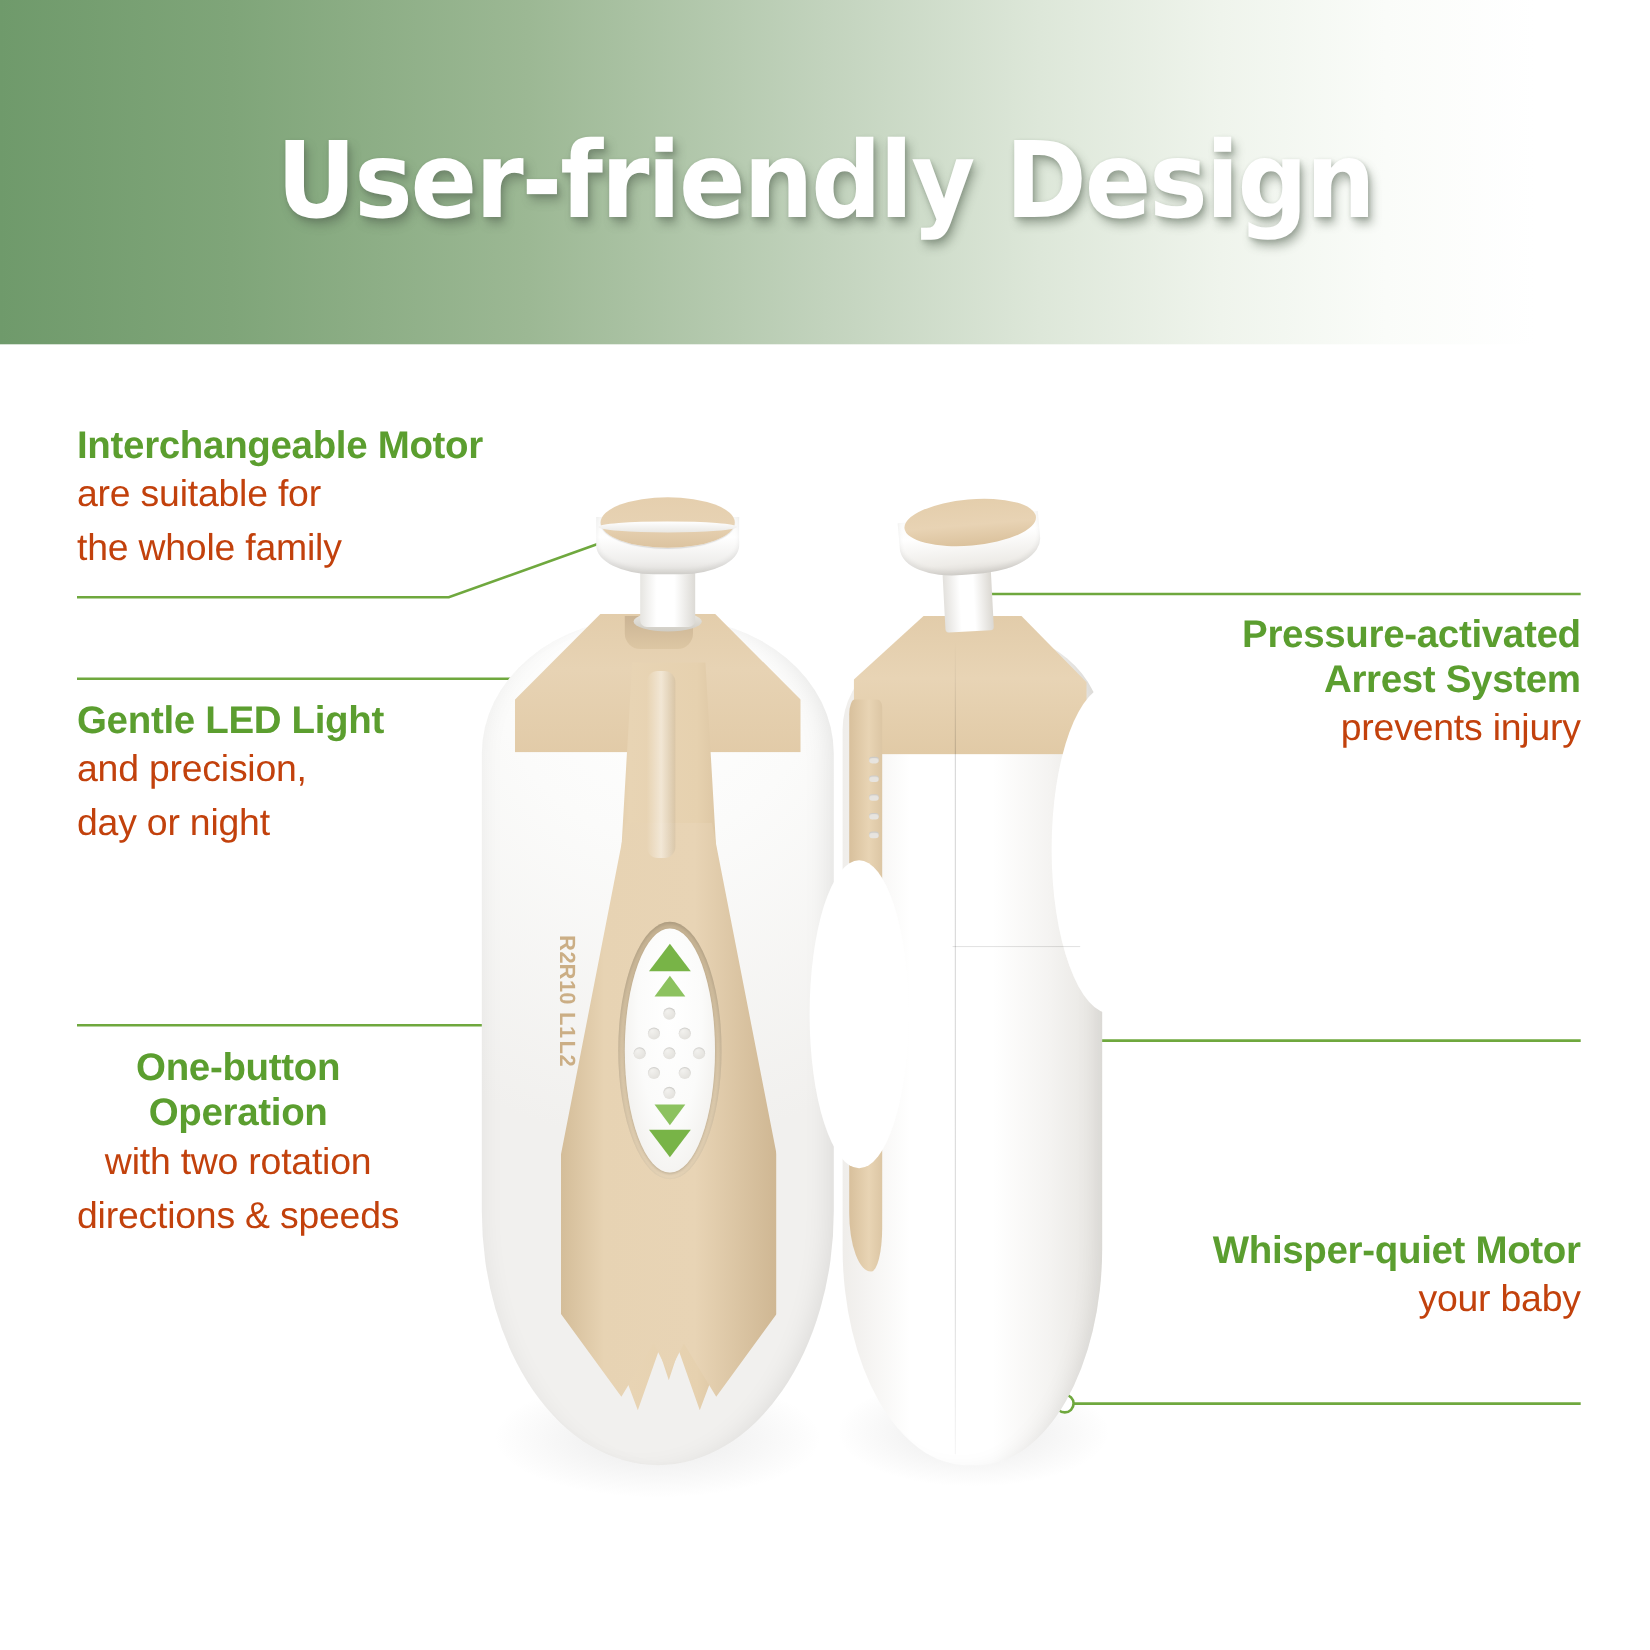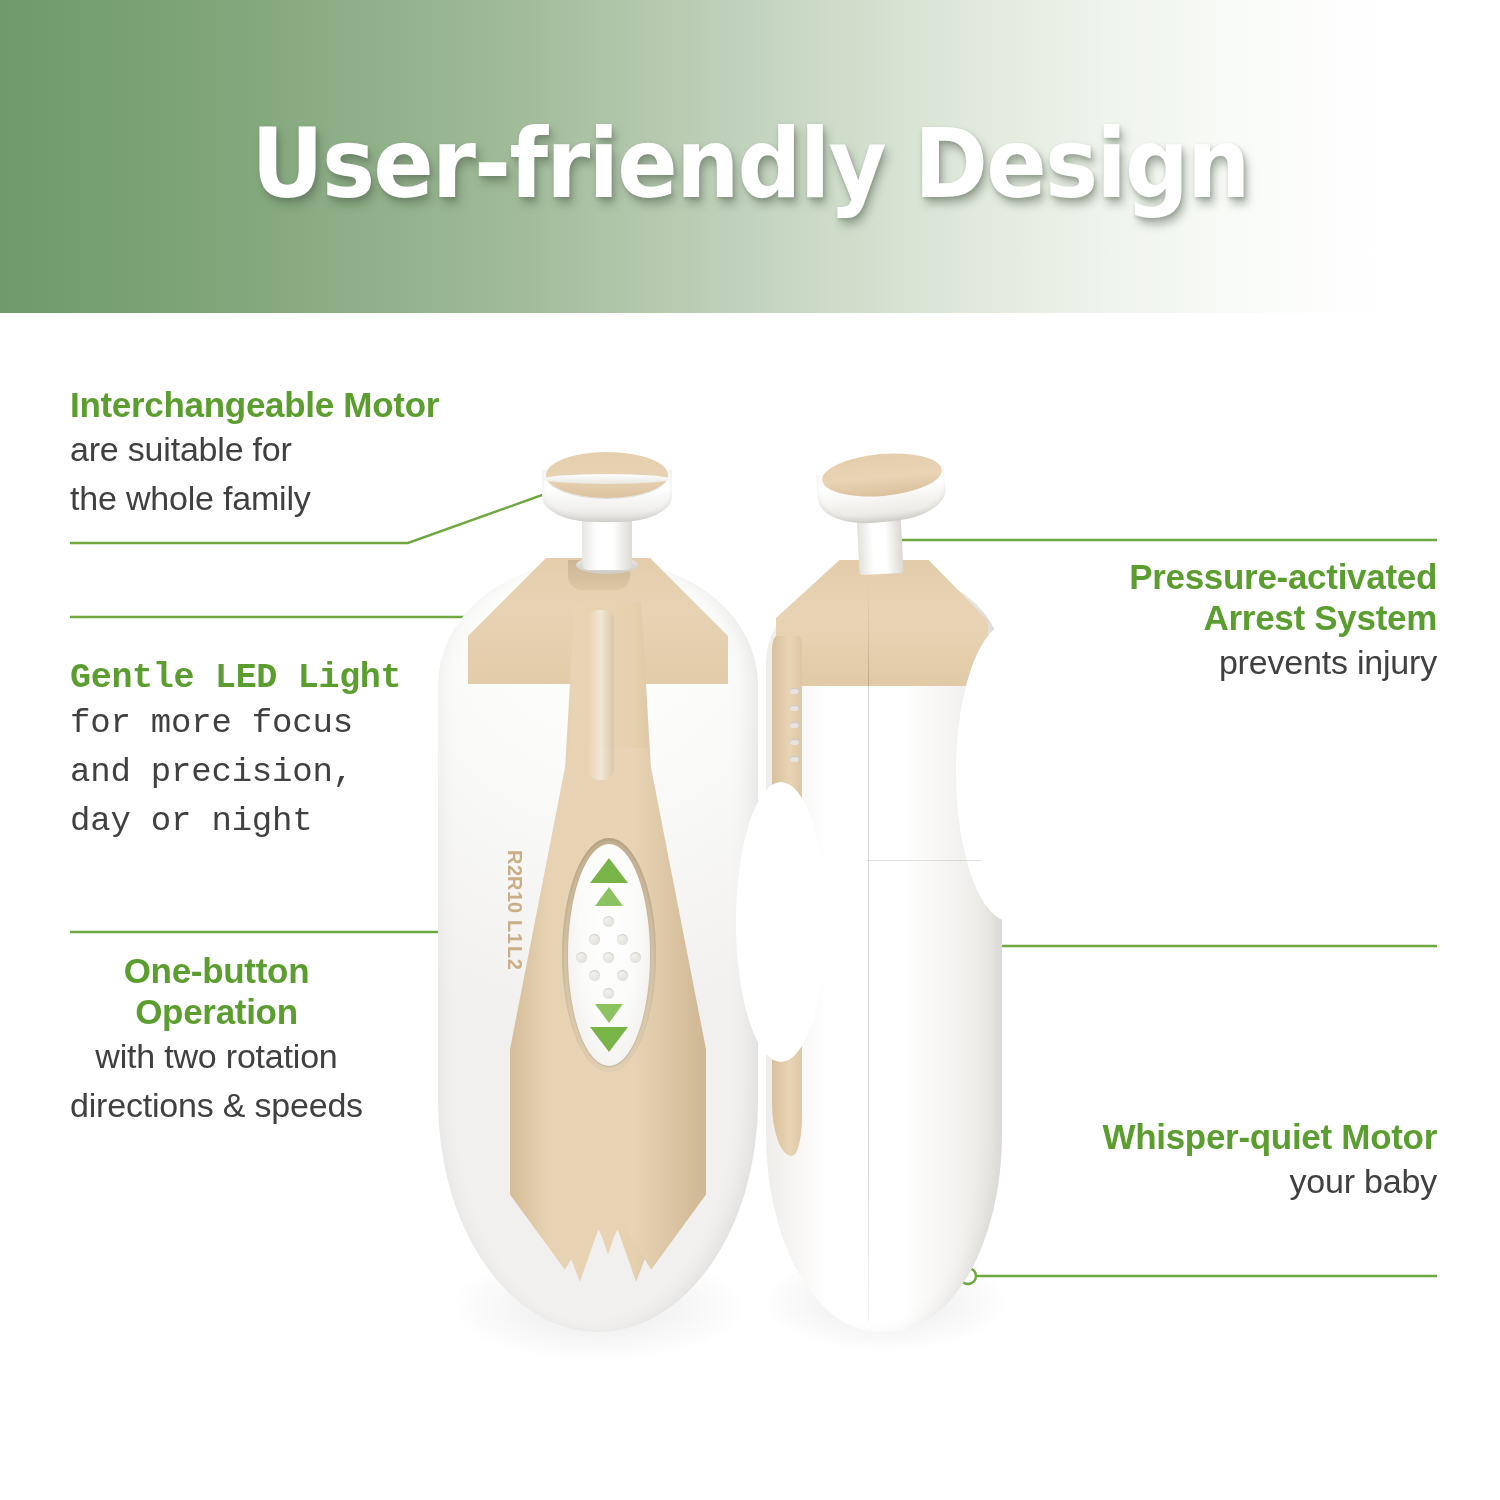--- a/index.html
+++ b/index.html
@@ -28,21 +28,21 @@
   }
 
   
   .callout{position:absolute;}
   .callout .hd{
     color:#5b9e2f;font-weight:bold;
     font-size:35px;line-height:41px;letter-spacing:-0.3px;
     white-space:nowrap;
   }
   .callout .bd{
-    color:#404040;font-weight:normal;
+    color:#c2410c;font-weight:normal;
     font-size:34px;line-height:49px;letter-spacing:-0.2px;
     white-space:nowrap;
   }
   .callout.right{text-align:right;}
   .callout.left{text-align:left;}
 
   
   .leader-svg{position:absolute;left:0;top:0;width:1500px;height:1500px;pointer-events:none;}
 
   
@@ -329,23 +329,22 @@
       <circle cx="968" cy="1276" r="8"></circle>
     </g>
   </svg>
 
   <div class="callout left" style="left:70px;top:384px;">
     <div class="hd">Interchangeable Motor</div>
     <div class="bd">are suitable for</div>
     <div class="bd">the whole family</div>
   </div>
 
-  <div class="callout left" style="left:70px;top:658px;font-family:Liberation Mono, monospace;">
+  <div class="callout left" style="left:70px;top:634px;">
     <div class="hd">Gentle LED Light</div>
-    <div class="bd">for more focus</div>
     <div class="bd">and precision,</div>
     <div class="bd">day or night</div>
   </div>
 
   <div class="callout left" style="left:70px;top:950px;text-align:center;">
     <div class="hd">One-button</div>
     <div class="hd">Operation</div>
     <div class="bd">with two rotation</div>
     <div class="bd">directions &amp; speeds</div>
   </div>

